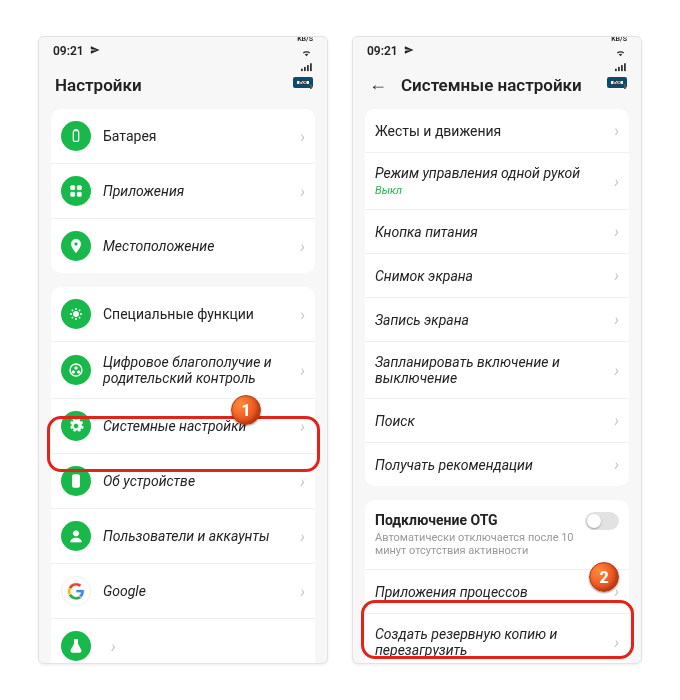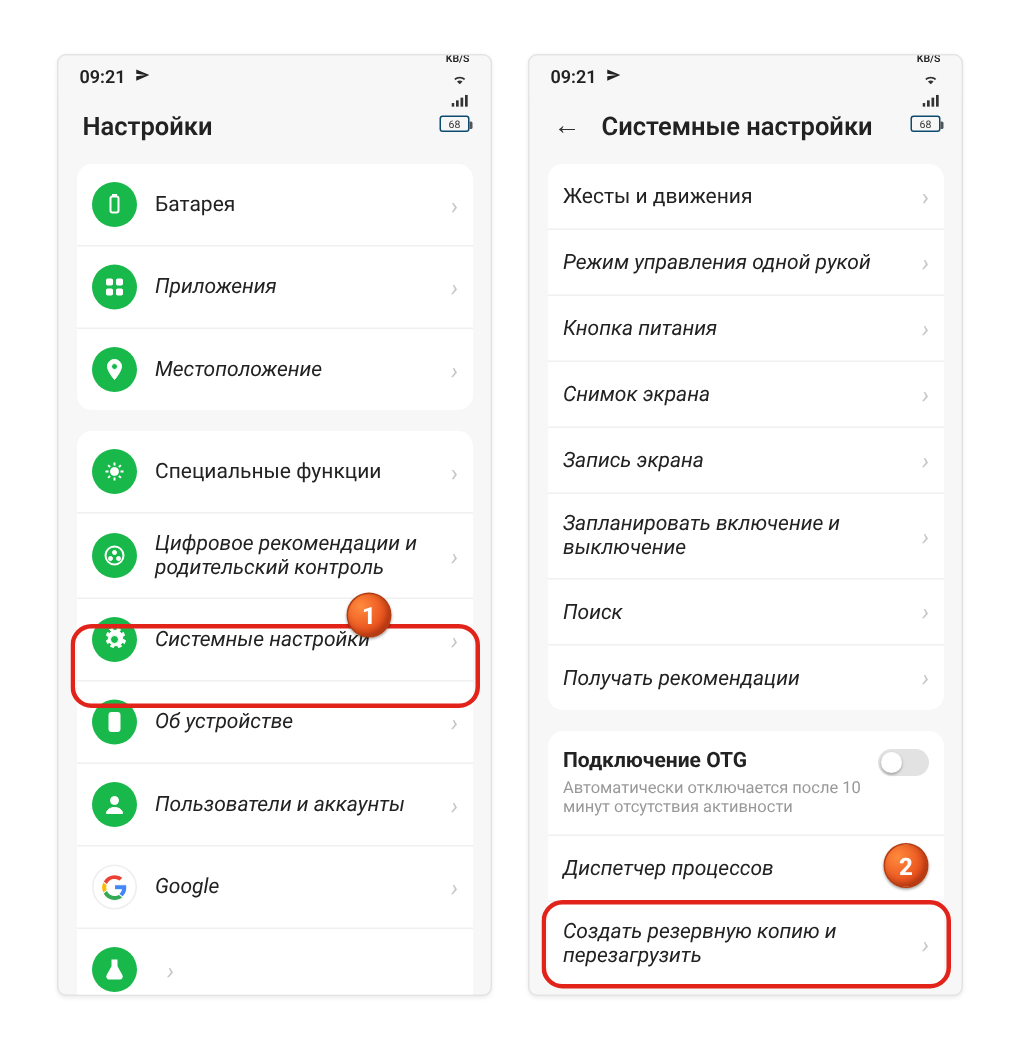--- a/index.html
+++ b/index.html
@@ -33,23 +33,23 @@
     font-size: 12px;
     font-weight: 600;
     color: #222;
     background: #f7f7f7;
   }
   .status-left { display: flex; align-items: center; gap: 6px; }
   .status-right { margin-left: auto; display: flex; align-items: flex-end; gap: 4px; font-size: 10px; flex-direction: column; }
   .send-icon { font-size: 10px; transform: rotate(0deg); }
   .status-right svg { display: block; }
   .bat {
-    border: 1px solid #0c4a6e; width: 20px; height: 11px; border-radius: 2px;
+    border: 4px solid #0c4a6e; width: 20px; height: 11px; border-radius: 2px;
     position: relative; display: flex; align-items: center; justify-content: center;
-    font-size: 7px; font-weight: 400; color: #333;
+    font-size: 7px; font-weight: 700; color: #333;
   }
   .bat::after {
     content:""; position:absolute; right:-3px; top:3px; width:2px; height:5px;
     background:#555; border-radius:0 1px 1px 0;
   }
   .kbs { display:flex; flex-direction:column; align-items:center; line-height:1; font-size:7px; font-weight:600;}
   .header {
     padding: 10px 16px 14px;
     font-size: 17px;
     font-weight: 600;
@@ -224,21 +224,21 @@
       <div class="row">
         <span class="ico">
           <svg viewBox="0 0 24 24" fill="#fff">
               <circle cx="12" cy="12" r="9" fill="none" stroke="#fff" stroke-width="2"></circle>
               <circle cx="12" cy="9" r="2"></circle>
               <circle cx="8" cy="15" r="2"></circle>
               <circle cx="16" cy="15" r="2"></circle>
             </svg>
         </span>
         <div class="label-col">
-            <span>Цифровое рекомендации и родительский контроль</span>
+            <span>Цифровое благополучие и родительский контроль</span>
           </div>
         <span class="chev">›</span>
       </div>
       <div class="row" style="position:relative">
         <span class="ico">
           <svg viewBox="0 0 24 24" fill="#fff">
               <path d="M12 8a4 4 0 100 8 4 4 0 000-8zm9 4l2 1-1 3-2-1a8 8 0 01-2 2l1 2-3 1-1-2a8 8 0 01-3 0l-1 2-3-1 1-2a8 8 0 01-2-2l-2 1-1-3 2-1a8 8 0 010-3l-2-1 1-3 2 1a8 8 0 012-2L7 2l3-1 1 2a8 8 0 013 0l1-2 3 1-1 2a8 8 0 012 2l2-1 1 3-2 1a8 8 0 010 3z"></path>
             </svg>
         </span>
         <div class="label-col">
@@ -346,20 +346,21 @@
     <div class="section">
       <div class="row">
         <div class="label-col">
             <span>Жесты и движения</span>
           </div>
         <span class="chev">›</span>
       </div>
       <div class="row">
         <div class="label-col">
           <span>Режим управления одной рукой</span>
+          <span class="sub">Выкл</span>
         </div>
         <span class="chev">›</span>
       </div>
       <div class="row">
         <div class="label-col">
             <span>Кнопка питания</span>
           </div>
         <span class="chev">›</span>
       </div>
       <div class="row">
@@ -397,21 +398,21 @@
     <div class="section">
       <div class="row" style="align-items:flex-start">
         <div class="label-col">
           <span style="font-weight:700">Подключение OTG</span>
           <span class="sub gray">Автоматически отключается после 10 минут отсутствия активности</span>
         </div>
         <span class="toggle"></span>
       </div>
       <div class="row">
         <div class="label-col">
-            <span>Диспетчер процессов</span>
+            <span>Приложения процессов</span>
           </div>
         <span class="chev">›</span>
       </div>
       <div class="row">
         <div class="label-col">
             <span>Создать резервную копию и перезагрузить</span>
           </div>
         <span class="chev">›</span>
       </div>
     </div>

